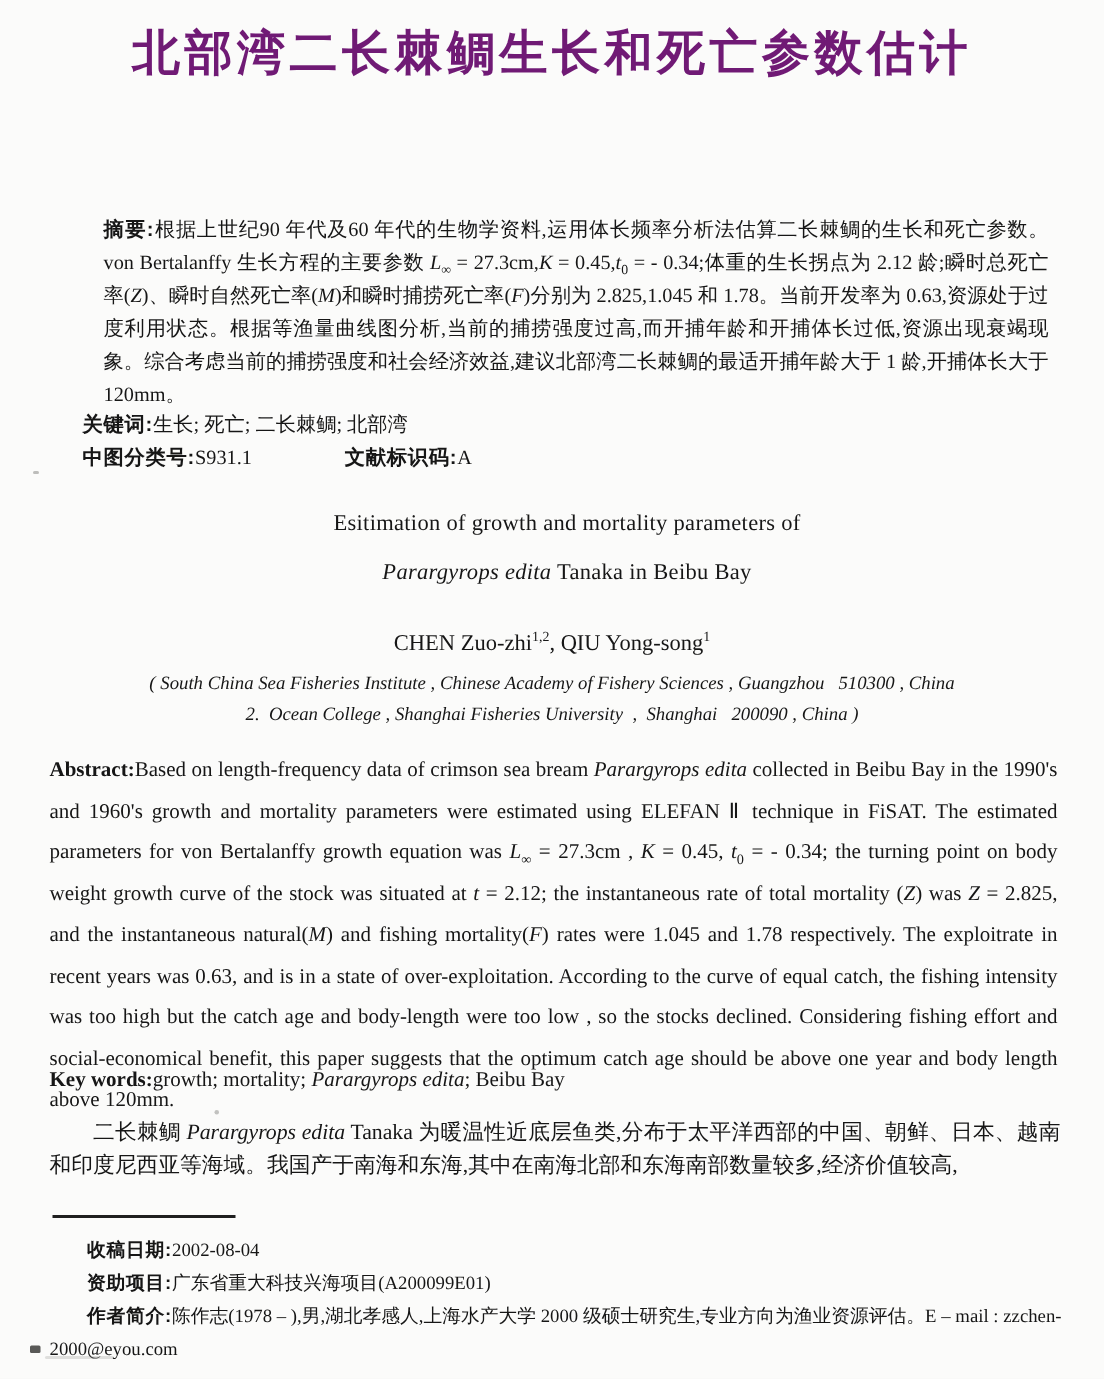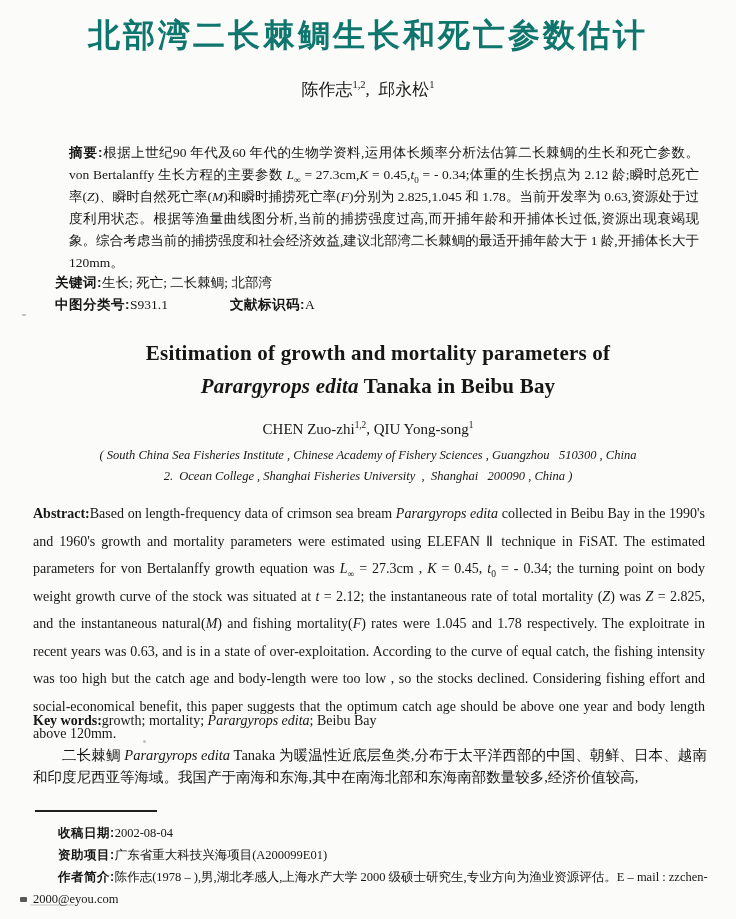--- a/index.html
+++ b/index.html
@@ -12,33 +12,33 @@
   }
   .page{
     position:relative;width:736px;height:919px;
     background:#fbfbfa;overflow:hidden;
   }
   .blk{position:absolute;}
   .center{left:0;right:0;text-align:center;}
 
   .title-zh{
     top:14px;font-family:"Liberation Sans",sans-serif;
-    font-weight:bold;font-size:32px;letter-spacing:3px;color:#0f766e;
+    font-weight:bold;font-size:32px;letter-spacing:3px;color:#701a75;
   }
   .authors-zh{top:78px;font-size:17px;white-space:pre;}
   .affil-zh{top:112px;font-size:13.5px;white-space:pre;}
 
   .abs-zh{
     top:142px;left:55px;width:630px;
     font-size:13.5px;line-height:22px;text-align:justify;margin-left:14px;
   }
   .kw-zh{top:274px;left:55px;font-size:13.5px;}
   .clc{top:296px;left:55px;font-size:13.5px;}
 
-  .title-en{font-weight:bold;font-size:21px;letter-spacing:0.2px;padding-left:20px;}
+  .title-en{font-weight:normal;font-size:15px;letter-spacing:0.2px;padding-left:20px;}
   .title-en-1{top:341px;}
   .title-en-2{top:374px;}
   .authors-en{top:421px;font-size:15px;white-space:pre;}
   .affil-en{font-size:12.5px;font-style:italic;white-space:pre;}
   .affil-en-1{top:448px;}
   .affil-en-2{top:469px;}
 
   .abs-en{
     top:500px;left:33px;width:672px;
     font-size:14px;line-height:27.5px;text-align:justify;
@@ -74,21 +74,20 @@
   .speck-c{left:20px;top:897px;width:7px;height:5px;opacity:.85;background:#3c3c3a;}
   .speck-d{left:30px;top:904px;width:46px;height:2px;opacity:.25;}
 </style>
 </head>
 <body>
 
 <div class="page">
 
   <div class="blk center title-zh">北部湾二长棘鲷生长和死亡参数估计</div>
 
-  <div class="blk center authors-zh"><span>陈作志</span><span class="rt-sup">1,2</span><span>,  </span><span>邱永松</span><span class="rt-sup">1</span></div>
 
 
   <div class="blk abs-zh"><span class="rt-b rt-hei">摘要:</span><span>根据上世纪90 年代及60 年代的生物学资料,运用体长频率分析法估算二长棘鲷的生长和死亡参数。von Bertalanffy 生长方程的主要参数 </span><span class="rt-i">L</span><span class="rt-sub">∞</span><span> = 27.3cm,</span><span class="rt-i">K</span><span> = 0.45,</span><span class="rt-i">t</span><span class="rt-sub">0</span><span> =  - 0.34;体重的生长拐点为 2.12 龄;瞬时总死亡率(</span><span class="rt-i">Z</span><span>)、瞬时自然死亡率(</span><span class="rt-i">M</span><span>)和瞬时捕捞死亡率(</span><span class="rt-i">F</span><span>)分别为 2.825,1.045 和 1.78。当前开发率为 0.63,资源处于过度利用状态。根据等渔量曲线图分析,当前的捕捞强度过高,而开捕年龄和开捕体长过低,资源出现衰竭现象。综合考虑当前的捕捞强度和社会经济效益,建议北部湾二长棘鲷的最适开捕年龄大于 1 龄,开捕体长大于120mm。</span></div>
 
   <div class="blk kw-zh"><span class="rt-b rt-hei">关键词:</span><span>生长; 死亡; 二长棘鲷; 北部湾</span></div>
 
   <div class="blk clc"><span class="rt-b rt-hei">中图分类号:</span><span>S931.1</span><span class="rt-gap"></span><span class="rt-b rt-hei">文献标识码:</span><span>A</span></div>
 
   <div class="blk center title-en title-en-1">Esitimation of growth and mortality parameters of</div>
 

